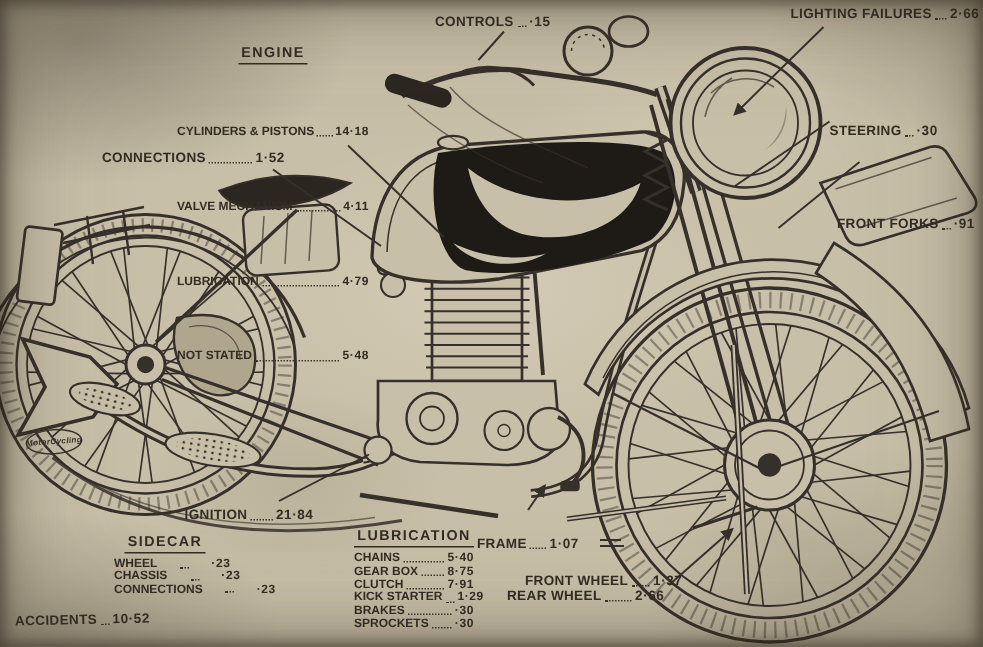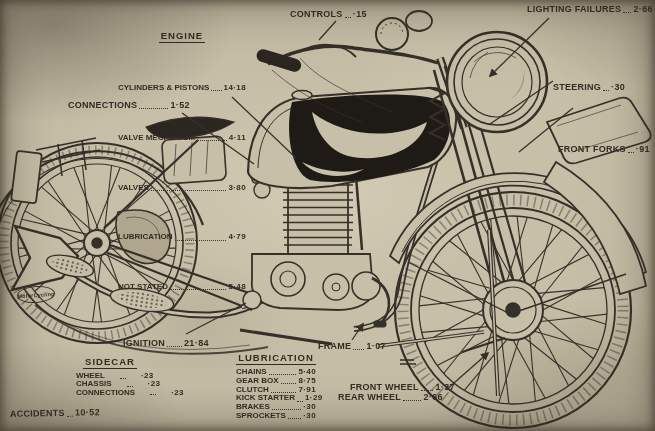--- a/index.html
+++ b/index.html
@@ -305,25 +305,20 @@
       <span class="lname">CYLINDERS &amp; PISTONS</span>
       <span class="leader"></span>
       <span class="lval">14·18</span>
     </div>
   <div class="lrow">
       <span class="lname">VALVE MECHANISM</span>
       <span class="leader"></span>
       <span class="lval">4·11</span>
     </div>
   <div class="lrow">
-      <span class="lname">VALVES</span>
-      <span class="leader"></span>
-      <span class="lval">3·80</span>
-    </div>
-  <div class="lrow">
       <span class="lname">LUBRICATION</span>
       <span class="leader"></span>
       <span class="lval">4·79</span>
     </div>
   <div class="lrow">
       <span class="lname">NOT STATED</span>
       <span class="leader"></span>
       <span class="lval">5·48</span>
     </div>
 </div>
@@ -357,21 +352,21 @@
     <span class="leader"></span>
     <span class="lval">1·52</span>
 </div>
 
 <div class="callout" style="left:123px;top:338px;width:86px;">
   <span class="lname">IGNITION</span>
     <span class="leader"></span>
     <span class="lval">21·84</span>
 </div>
 
-<div class="callout" style="left:318px;top:341px;width:68px;">
+<div class="callout" style="left:318px;top:357px;width:68px;">
   <span class="lname">FRAME</span>
     <span class="leader"></span>
     <span class="lval">1·07</span>
 </div>
 
 <div class="callout" style="left:338px;top:382px;width:105px;margin-left:12px;">
   <span class="lname">FRONT WHEEL</span>
     <span class="leader"></span>
     <span class="lval">1·37</span>
 </div>

